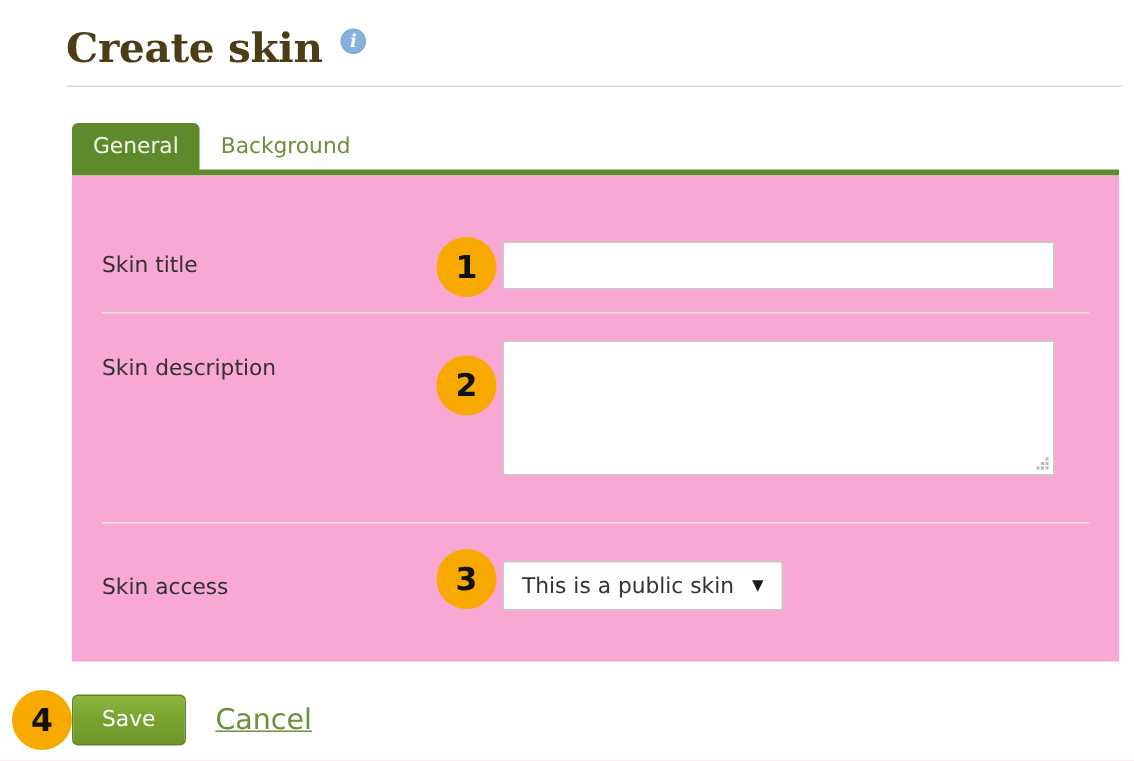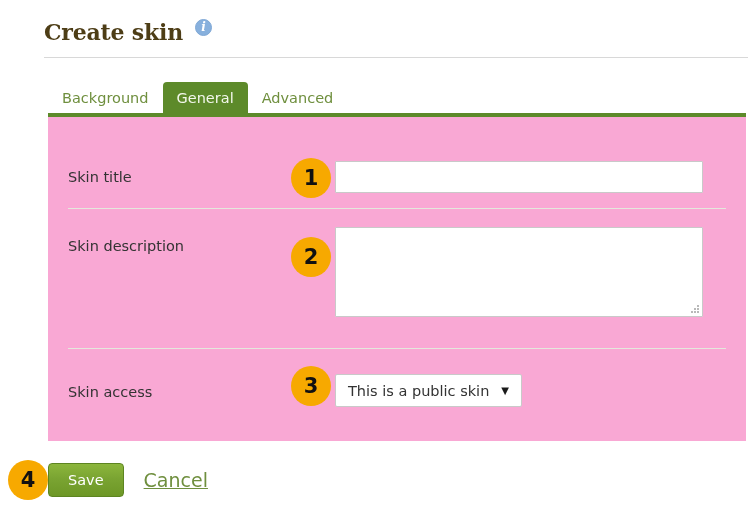--- a/index.html
+++ b/index.html
@@ -21,21 +21,21 @@
     position: absolute;
     left: 44px;
     top: 6px;
     width: 704px;
     height: 52px;
     display: flex;
     align-items: center;
   }
   .page-title {
     font-family: "DejaVu Serif", "Liberation Serif", serif;
-    font-size: 22px;
+    font-size: 27px;
     font-weight: bold;
     color: #4d3d16;
     letter-spacing: -0.2px;
     line-height: 1;
   }
   .info-icon {
     margin-left: 12px;
     margin-top: -10px;
     width: 17px;
     height: 17px;
@@ -241,23 +241,22 @@
 </head>
 <body>
 
 <div class="page-header">
   <span class="page-title">Create skin</span>
   <span class="info-icon">i</span>
 </div>
 <div class="header-rule"></div>
 
 <div class="tabs">
+  <div class="tab active">General</div>
   <div class="tab">Background</div>
-  <div class="tab active">General</div>
-  <div class="tab">Advanced</div>
 </div>
 <div class="tab-strip"></div>
 
 <div class="form-panel">
 
   <div class="form-row" style="top:0px;height:85px;">
     <div class="field-label" style="top:53px;">Skin title</div>
     <input class="text-input" style="left: 287px; top: 44px; width: 368px; height: 32px;" value="">
   </div>
 

